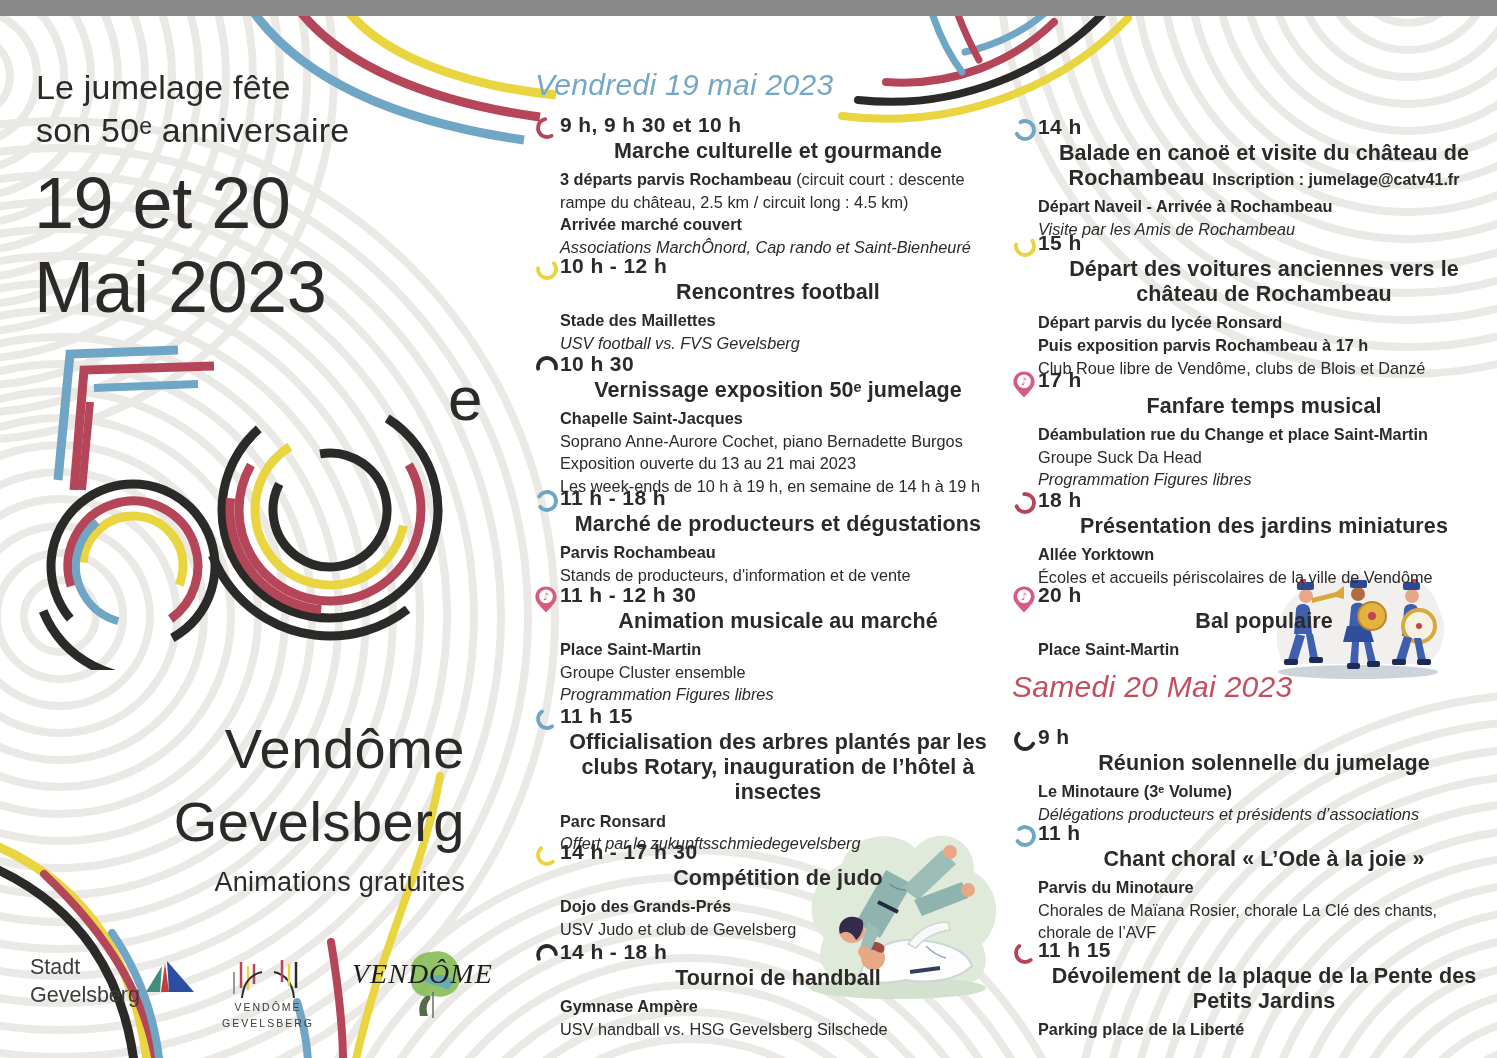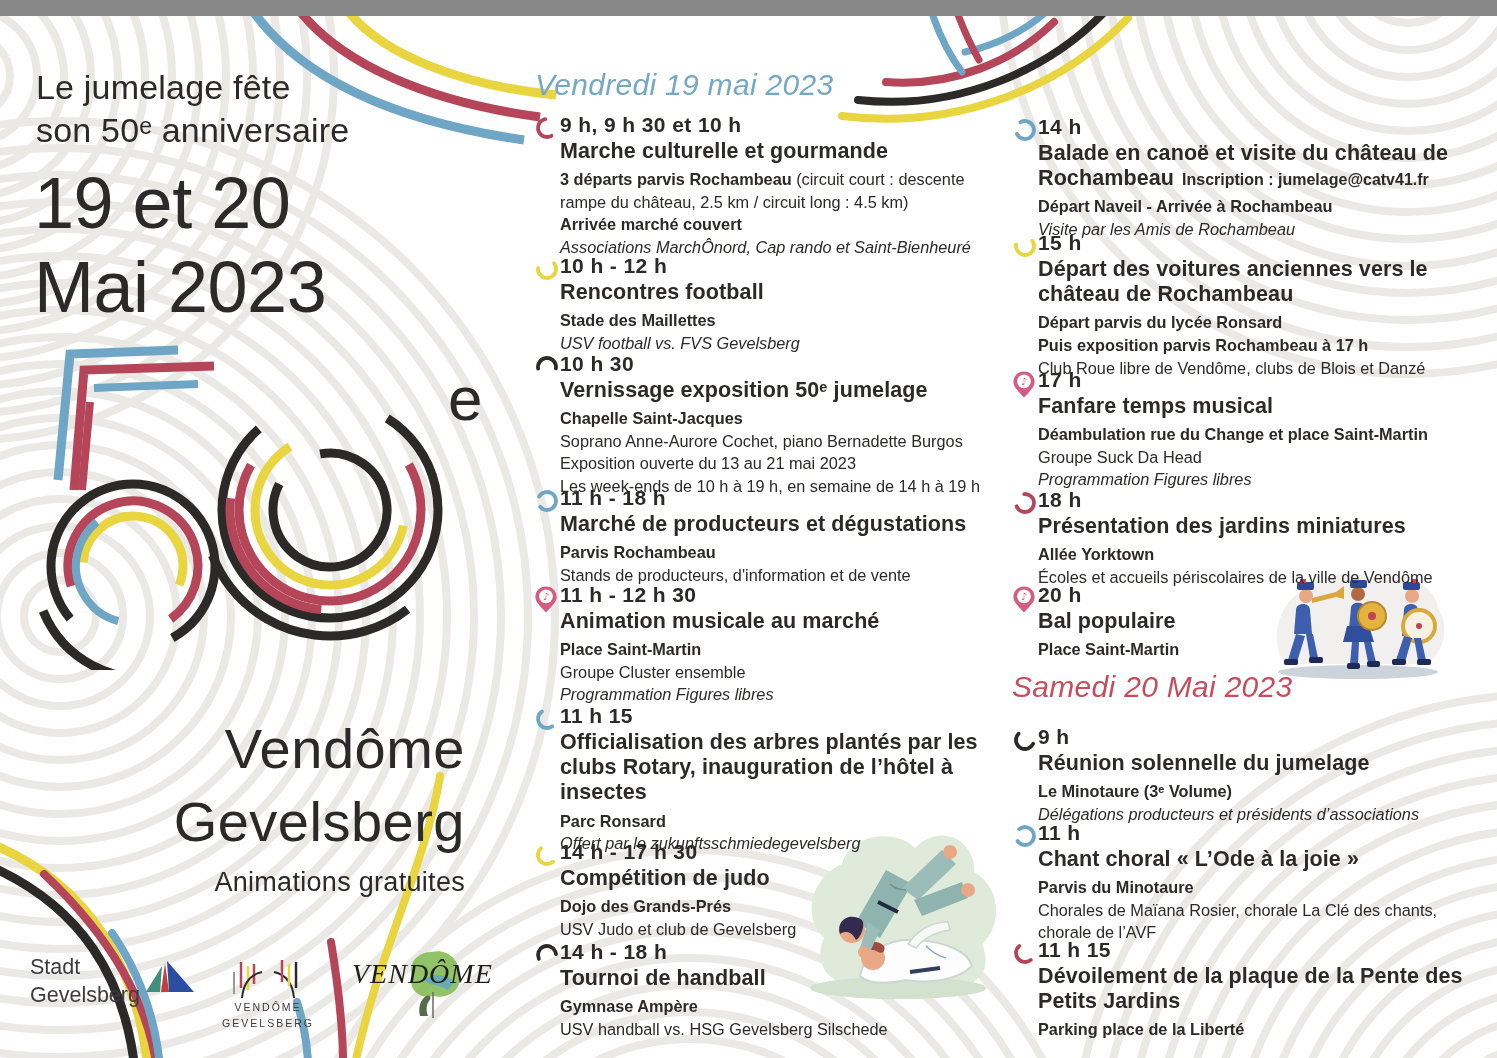--- a/index.html
+++ b/index.html
@@ -12,21 +12,21 @@
   .bigdate{left:34px;top:146px;width:430px;font-size:72px;line-height:1.16;letter-spacing:-.5px;}
   .cities{left:50px;top:697px;width:415px;text-align:right;font-size:56px;line-height:1.3;letter-spacing:.5px;}
   .tagline{left:50px;top:851px;width:415px;text-align:right;font-size:27px;letter-spacing:.3px;}
   
   .day-header{font-size:30px;letter-spacing:.3px;font-style:italic;}
   
   .event{position:absolute;}
   .ev-icon{position:absolute;left:0;top:2px;width:26px;}
   .ev-body{margin-left:26px;}
   .ev-time{font-weight:700;font-size:21px;line-height:1.12;letter-spacing:.4px;}
-  .ev-title{font-weight:700;font-size:21.5px;line-height:1.18;margin-top:2px;letter-spacing:.1px;}
+  .ev-title{font-weight:700;font-size:21.5px;line-height:1.18;margin-top:2px;letter-spacing:.1px;text-align:center;}
   .ev-note{font-weight:700;font-size:16px;letter-spacing:0;margin-left:8px;}
   .ev-details{margin-top:4px;font-size:16.3px;line-height:1.39;}
   .seg-b{font-weight:700;}
   .seg-i{font-style:italic;}
   .seg-n{font-weight:400;}
   
   .stadt-logo{left:30px;top:938px;display:flex;gap:0;color:#3c3c3c;font-size:21.5px;line-height:1.28;}
   .arch-logo{left:206px;top:938px;width:124px;text-align:center;color:#3c3c3c;}
   .arch-logo .l{font-size:10.5px;letter-spacing:2px;line-height:1.5;}
   .vendome-logo{left:352px;top:942px;width:140px;}

